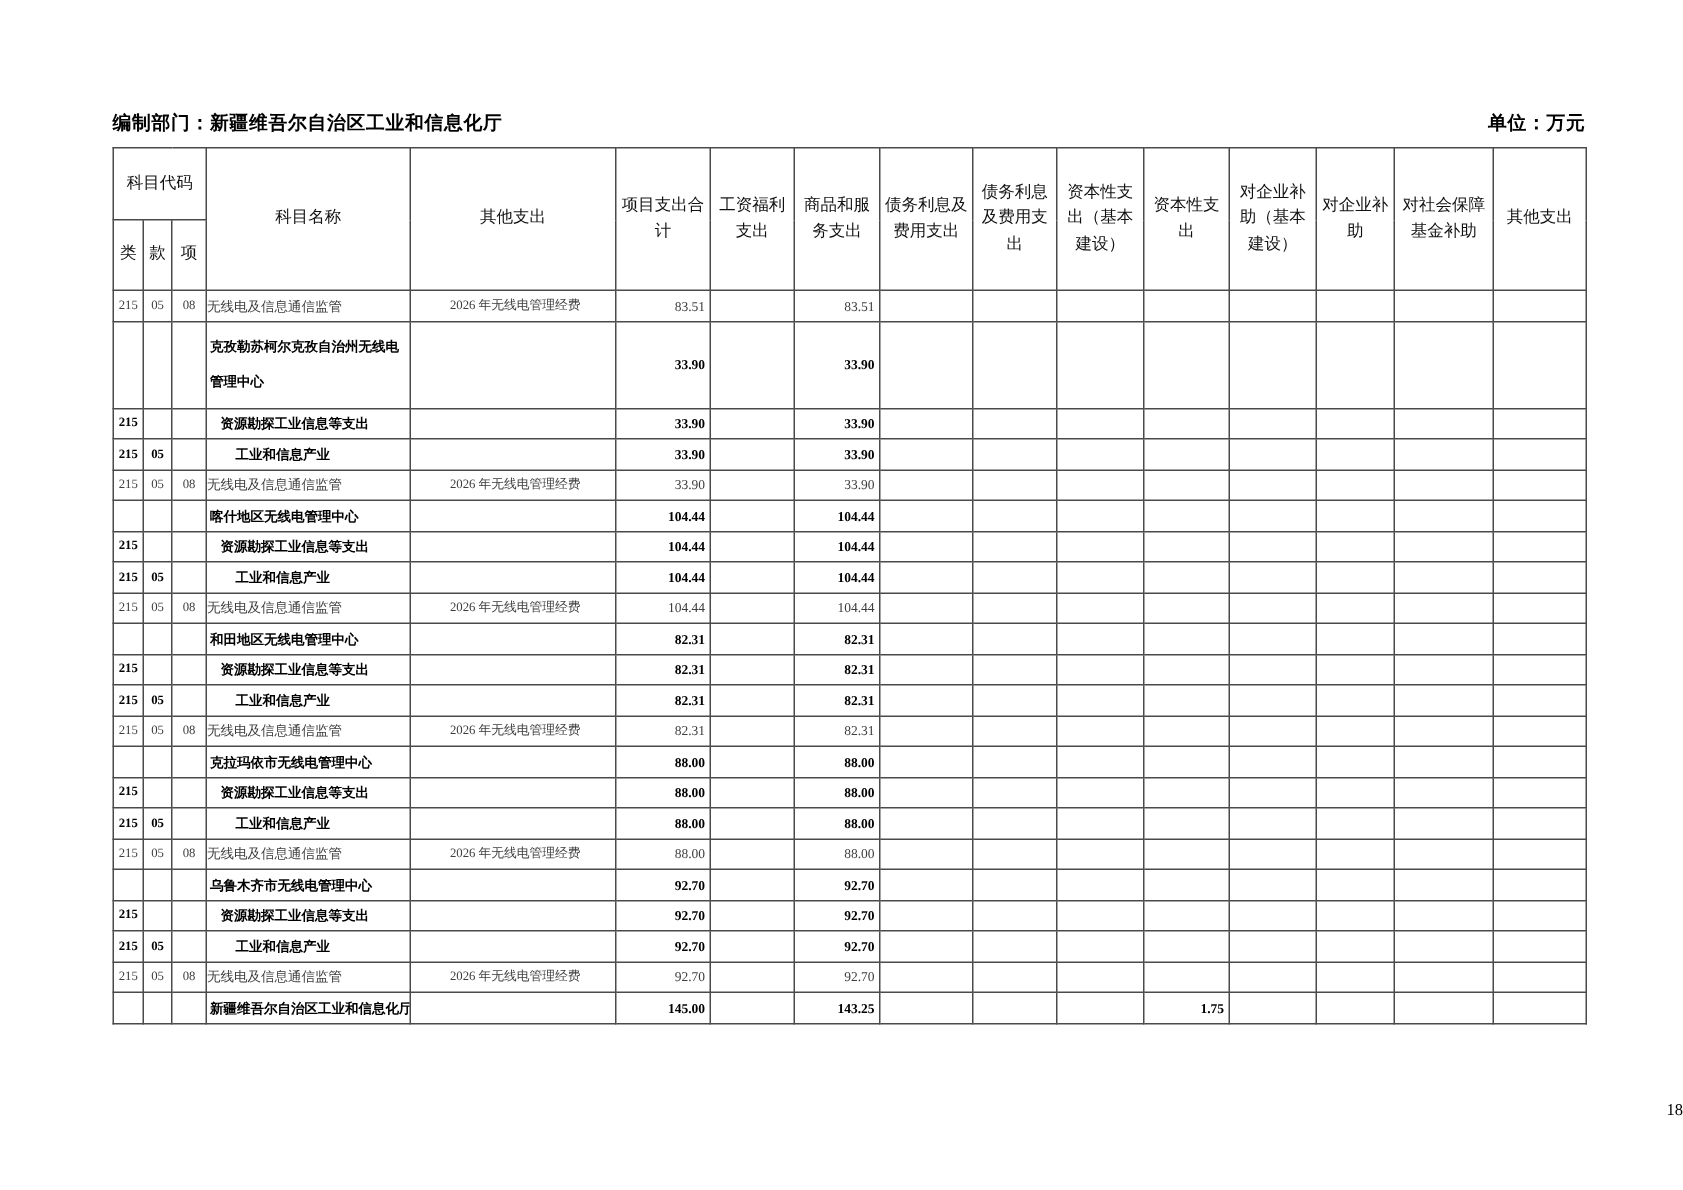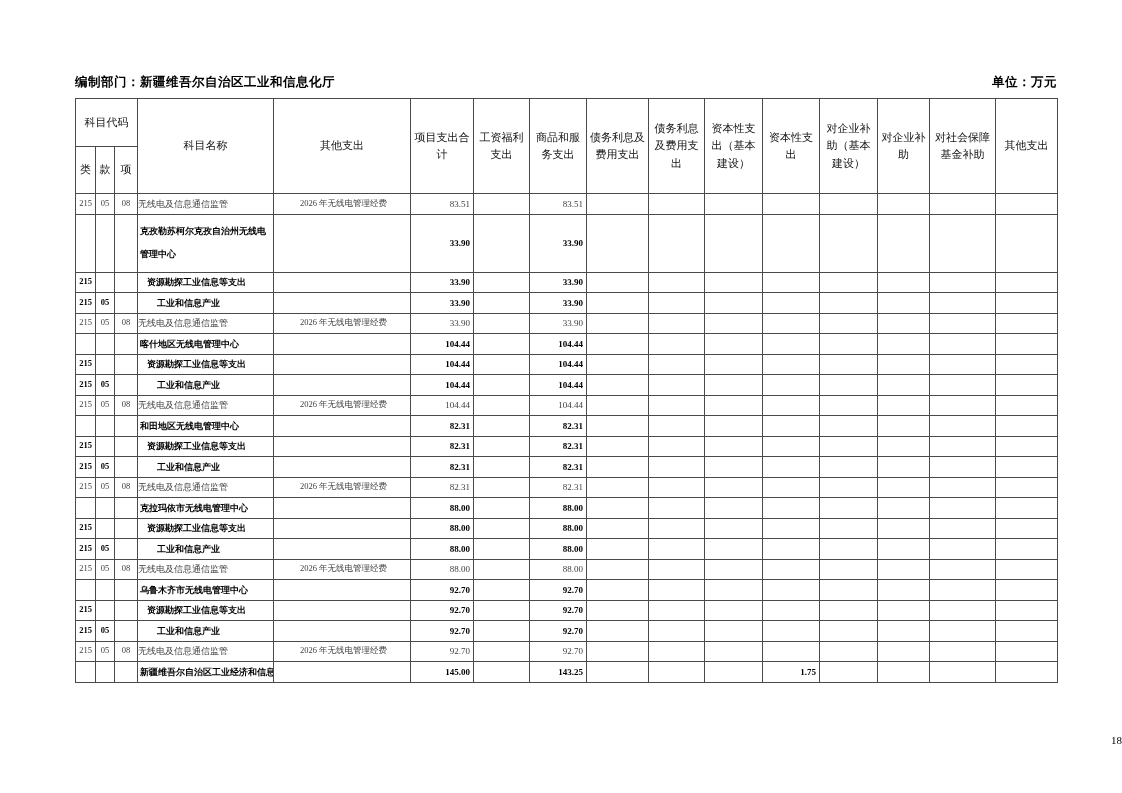--- a/index.html
+++ b/index.html
@@ -469,21 +469,21 @@
         <td class="num"></td>
         <td class="num"></td>
         <td class="num"></td>
         <td class="num"></td>
         <td class="num"></td>
       </tr>
       <tr class="b">
         <td class="code"></td>
         <td class="code"></td>
         <td class="code"></td>
-        <td class="subject l0">新疆维吾尔自治区工业经济和信息</td>
+        <td class="subject l0">新疆维吾尔自治区工业和信息化厅</td>
         <td class="project"></td>
         <td class="num">145.00</td>
         <td class="num"></td>
         <td class="num">143.25</td>
         <td class="num"></td>
         <td class="num"></td>
         <td class="num"></td>
         <td class="num">1.75</td>
         <td class="num"></td>
         <td class="num"></td>

